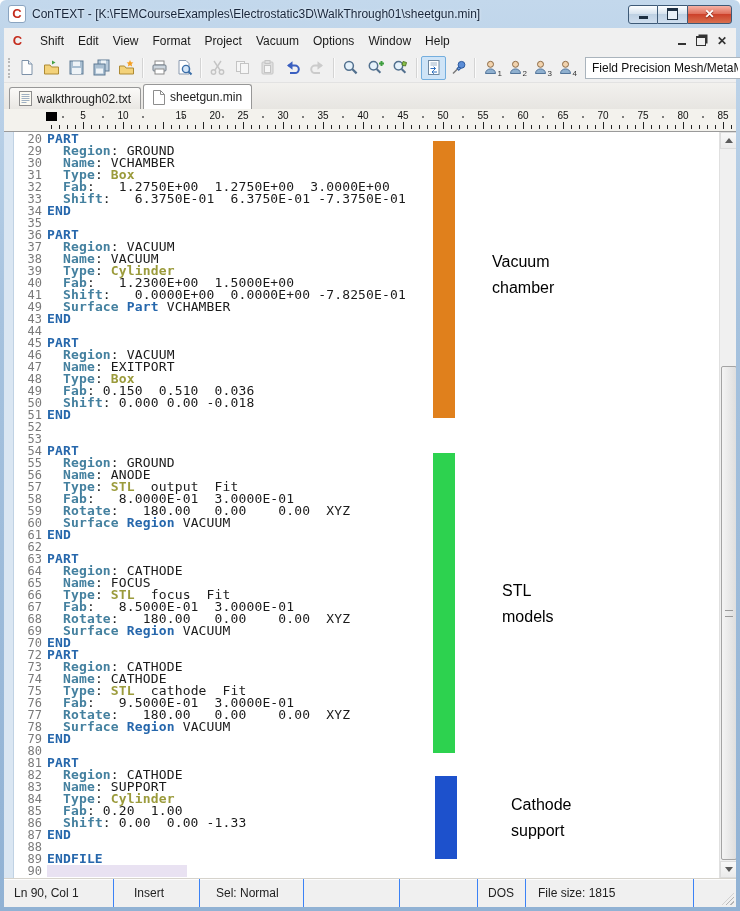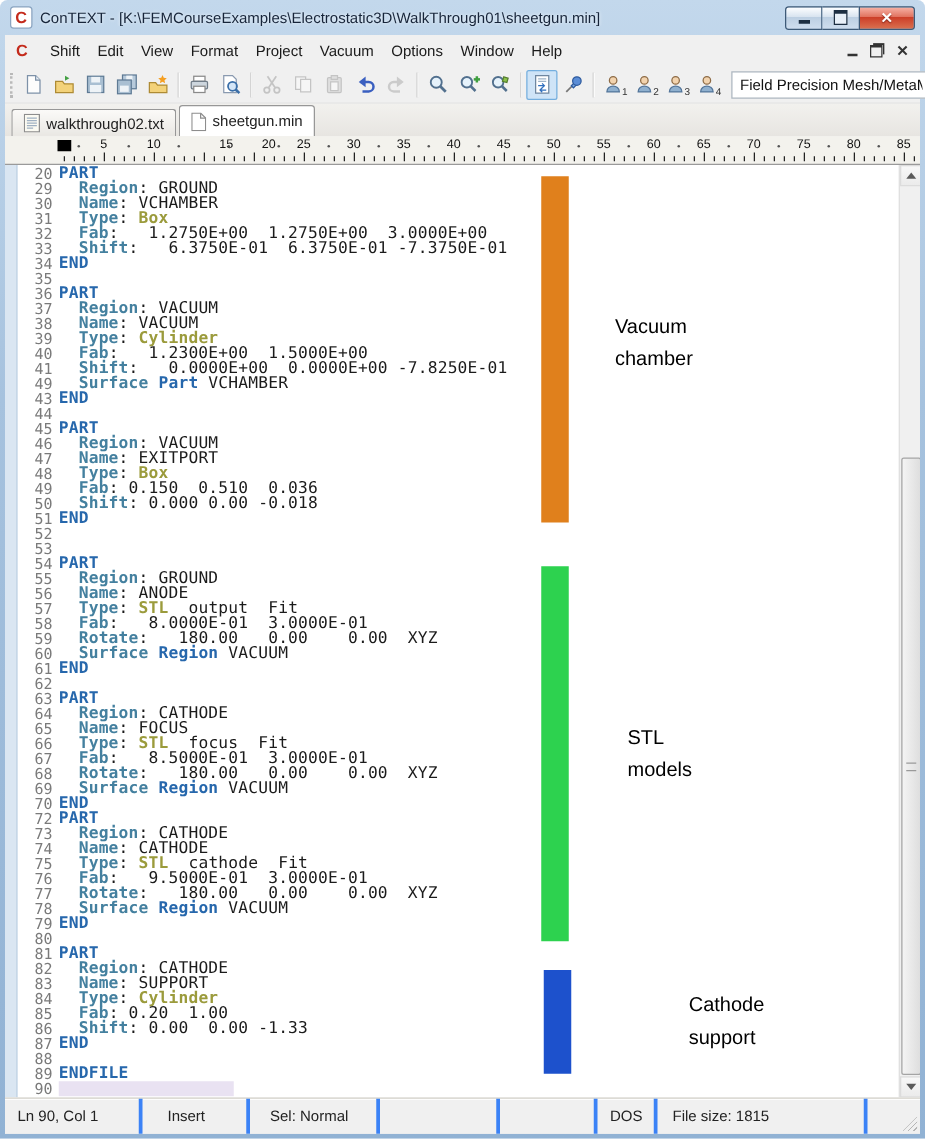--- a/index.html
+++ b/index.html
@@ -77,21 +77,21 @@
     border:1px solid #dcdcdc;box-sizing:border-box;display:flex;align-items:center;justify-content:center;}
   .sbtn.up{top:0;} .sbtn.down{bottom:0;}
   .tri-up{width:0;height:0;border-left:4px solid transparent;border-right:4px solid transparent;border-bottom:5px solid #5a5a5a;}
   .tri-down{width:0;height:0;border-left:4px solid transparent;border-right:4px solid transparent;border-top:5px solid #5a5a5a;}
   .sthumb{position:absolute;left:1px;top:234px;width:14px;height:492px;border:1px solid #a4a4a4;border-radius:2px;
     background:linear-gradient(90deg,#f4f4f4,#dedede);}
   .sthumb::after{content:"";position:absolute;left:3px;right:3px;top:50%;height:5px;margin-top:-3px;
     border-top:1px solid #9a9a9a;border-bottom:1px solid #9a9a9a;}
   
   .statusbar{height:28px;background:#f0f0f0;border-top:1px solid #d6d3cc;display:flex;font-size:12px;color:#222;position:relative;}
-  .panel{display:flex;align-items:center;border-right:3px solid #3b82f6;box-shadow:inset 0 1px 0 #fdfdfd;box-sizing:border-box;}
+  .panel{display:flex;align-items:center;border-right:1px solid #3b82f6;box-shadow:inset 0 1px 0 #fdfdfd;box-sizing:border-box;}
   .grip{position:absolute;right:2px;bottom:2px;width:12px;height:12px;
     background:repeating-linear-gradient(135deg,transparent,transparent 2px,#b5b5b5 2px,#b5b5b5 3px);
     clip-path:polygon(100% 0,100% 100%,0 100%);}
   svg{display:block;}
 </style>
 </head>
 <body>
 
 <div class="app">
 
@@ -556,21 +556,21 @@
           <div class="anno-label" style="left: 488px; top: 117px;">
             <div>Vacuum</div>
             <div>chamber</div>
           </div>
           <div class="anno-bar" style="left: 429px; top: 321px; width: 22px; height: 300px; background: rgb(45, 210, 79);"></div>
           <div class="anno-label" style="left: 498px; top: 446px;">
             <div>STL</div>
             <div>models</div>
           </div>
           <div class="anno-bar" style="left: 431px; top: 644px; width: 22px; height: 83px; background: rgb(29, 81, 204);"></div>
-          <div class="anno-label" style="left: 507px; top: 660px; margin-left: 40px;">
+          <div class="anno-label" style="left: 507px; top: 660px;">
             <div>Cathode</div>
             <div>support</div>
           </div>
         </div>
       <div class="vscroll">
         <div class="sbtn up">
             <span class="tri-up"></span>
           </div>
         <div class="sthumb"></div>
         <div class="sbtn down">

